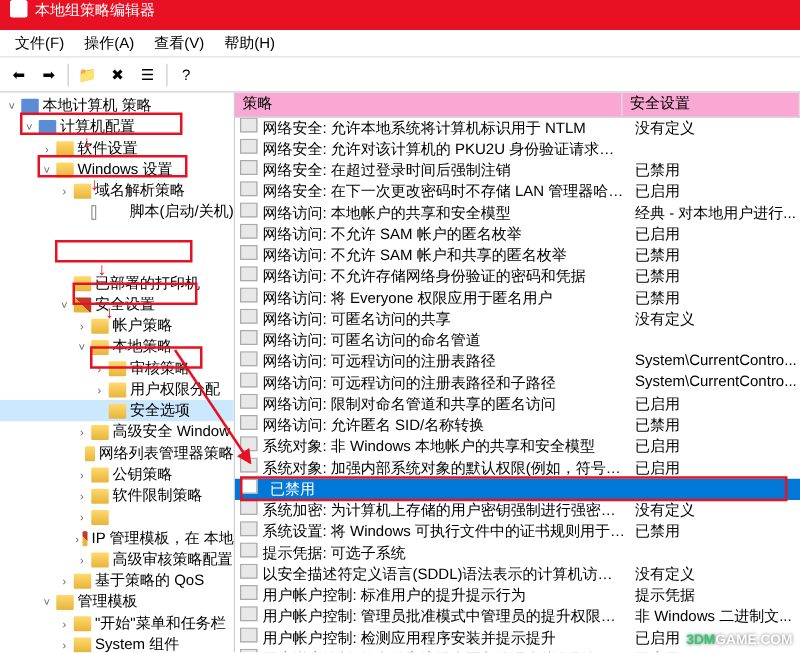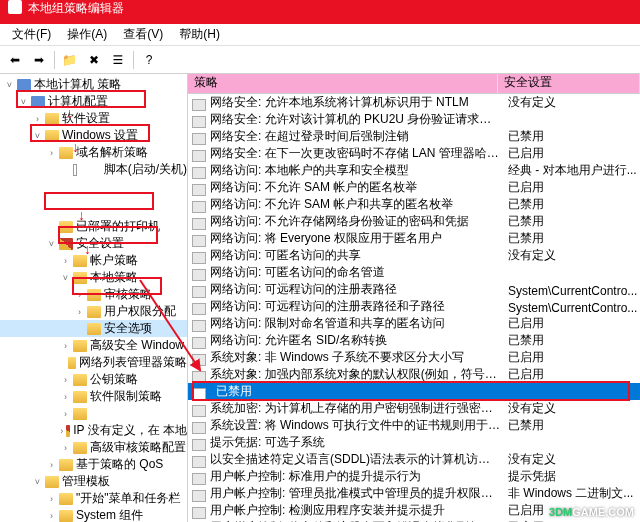--- a/index.html
+++ b/index.html
@@ -22,21 +22,21 @@
 .ico-doc { background: #fff; border: 1px solid #999; }
 .ico-shield { background: linear-gradient(45deg, #e8b43a 50%, #c0392b 50%); border-radius: 1px; }
 .redbox { position: absolute; border: 2px solid #e81123; pointer-events: none; z-index: 5; }
 .redarrow { position: absolute; color: #e81123; font-size: 14px; font-weight: bold; z-index: 5; pointer-events: none; }
 .list-pane { flex: 1; display: flex; flex-direction: column; overflow: hidden; }
 .list-head { display: flex; height: 20px; border-bottom: 1px solid #d0d0d0; background: #f9a8d4; align-items: flex-end; }
 .list-head div { padding: 2px 6px; border-right: 1px solid #e0e0e0; }
 .col-policy { width: 310px; }
 .col-sec { flex: 1; }
 .list-body { flex: 1; overflow: hidden; }
-.row { display: flex; height: 17px; align-items: flex-end; white-space: nowrap; overflow: hidden; }
+.row { display: flex; height: 17px; align-items: flex-start; white-space: nowrap; overflow: hidden; }
 .row.sel { background: #0078d7; color: #fff; }
 .row .ric { width: 14px; height: 12px; margin: 0 4px; background: #e8e8e8; border: 1px solid #aaa; flex-shrink: 0; }
 .row.sel .ric { background: #fff; }
 .row .rp { width: 292px; overflow: hidden; text-overflow: ellipsis; }
 .row .rs { flex: 1; padding-left: 6px; overflow: hidden; text-overflow: ellipsis; }
 .watermark { position: absolute; right: 6px; bottom: 4px; font-size: 11px; color: #fff; font-weight: bold; text-shadow: 0 0 3px rgba(0,0,0,0.6); z-index: 10; }
 .watermark b { color: #2ecc71; }
 svg.redline { position: absolute; top: 0; left: 0; pointer-events: none; z-index: 4; }
 </style>
 </head>
@@ -152,21 +152,21 @@
         <span class="ico ico-folder"></span>
         <span>软件限制策略</span>
       </div>
       <div class="tree-item" style="padding-left: 60px;">
         <span class="exp">›</span>
         <span class="ico ico-folder"></span>
       </div>
       <div class="tree-item" style="padding-left: 60px;">
         <span class="exp">›</span>
         <span class="ico ico-shield"></span>
-        <span>IP 没有定义，在 本地</span>
+        <span>IP 管理模板，在 本地</span>
       </div>
       <div class="tree-item" style="padding-left: 60px;">
         <span class="exp">›</span>
         <span class="ico ico-folder"></span>
         <span>高级审核策略配置</span>
       </div>
       <div class="tree-item" style="padding-left: 46px;">
         <span class="exp">›</span>
         <span class="ico ico-folder"></span>
         <span>基于策略的 QoS</span>
@@ -278,21 +278,21 @@
           <span class="rp">网络访问: 限制对命名管道和共享的匿名访问</span>
           <span class="rs">已启用</span>
         </div>
         <div class="row">
           <span class="ric"></span>
           <span class="rp">网络访问: 允许匿名 SID/名称转换</span>
           <span class="rs">已禁用</span>
         </div>
         <div class="row">
           <span class="ric"></span>
-          <span class="rp">系统对象: 非 Windows 子系统不要求区分大小写</span>
+          <span class="rp">系统对象: 非 Windows 本地帐户的共享和安全模型</span>
           <span class="rs">已启用</span>
         </div>
         <div class="row">
           <span class="ric"></span>
           <span class="rp">系统对象: 加强内部系统对象的默认权限(例如，符号链接)</span>
           <span class="rs">已启用</span>
         </div>
         <div class="row sel">
           <span class="ric"></span>
           <span class="rs">已禁用</span>

